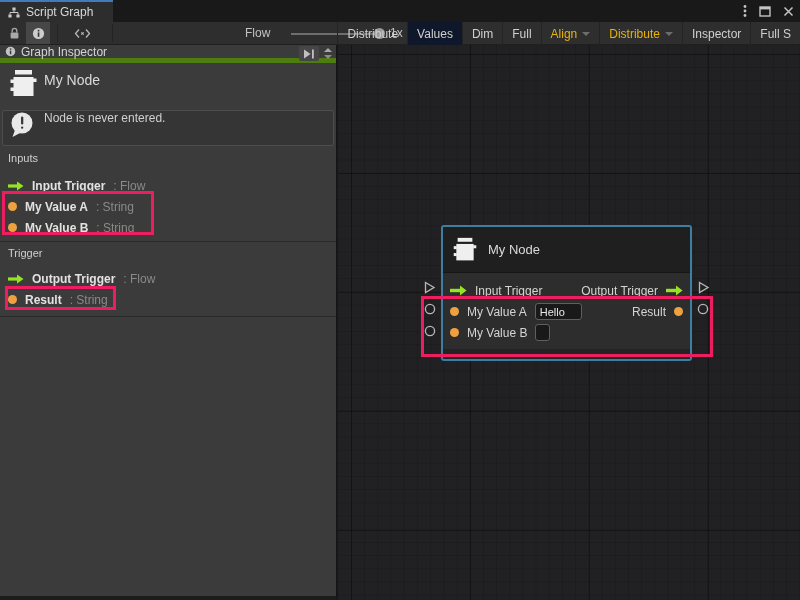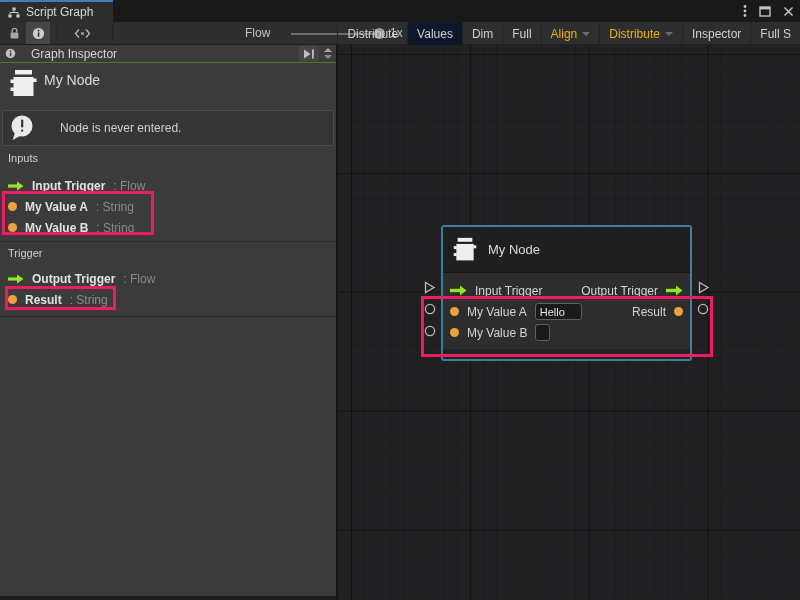--- a/index.html
+++ b/index.html
@@ -43,37 +43,37 @@
   .caret { width:0; height:0; border-left:4px solid transparent; border-right:4px solid transparent; border-top:4px solid #9a9a9a; }
   .disabled .caret { border-top-color:#6d6d6d; }
 
   
   .inspector {
     position:absolute; left:0; top:45px; width:337px; height:555px;
     background:#3b3b3b; border-right:1px solid #141414; border-bottom:4px solid #1c1c1c;
   }
   .insp-header {
     position:absolute; left:0; top:0; width:100%; height:18px;
-    border-bottom:1px solid #4d7c0f; display:flex; align-items:center; gap:15px; padding:0 5px;
+    border-bottom:5px solid #4d7c0f; display:flex; align-items:center; gap:5px; padding:0 5px;
     color:#d4d4d4;
   }
   .insp-header-controls { position:absolute; right:2px; top:1px; display:flex; gap:2px; }
   .mini-btn { width:20px; height:15px; background:#464646; border-radius:2px; display:flex; align-items:center; justify-content:center; }
   .stepper { width:13px; height:15px; display:flex; flex-direction:column; align-items:center; justify-content:center; gap:3px; }
   .tri-up { width:0; height:0; border-left:4px solid transparent; border-right:4px solid transparent; border-bottom:4px solid #a8a8a8; }
   .tri-dn { width:0; height:0; border-left:4px solid transparent; border-right:4px solid transparent; border-top:4px solid #8a8a8a; }
 
   .insp-title { position:absolute; left:0; top:19px; width:100%; height:44px; }
   .insp-title .node-glyph { position:absolute; left:10px; top:5px; }
   .insp-title .t { position:absolute; left:44px; top:8px; font-size:14px; color:#dadada; }
 
   .warning-box {
     position:absolute; left:2px; top:65px; width:332px; height:36px;
     background:#353535; border:1px solid #4d4d4d; border-radius:2px;
-    display:flex; align-items:center; gap:24px; padding:0 6px; color:#d0d0d0;
+    display:flex; gap:8px; padding:0 6px; color:#d0d0d0;
   }
 
   .section-heading { position:absolute; left:8px; font-size:11px; color:#cfcfcf; }
   .insp-row { position:absolute; left:8px; height:21px; display:flex; align-items:center; gap:8px; }
   .insp-row .pname { font-weight:bold; color:#e2e2e2; }
   .insp-row .ptype { color:#8a8a8a; }
   .divider { position:absolute; left:0; width:100%; height:1px; background:#2a2a2a; }
 
   .dot { width:9px; height:9px; border-radius:50%; background:#f0a13f; flex:none; }
 

